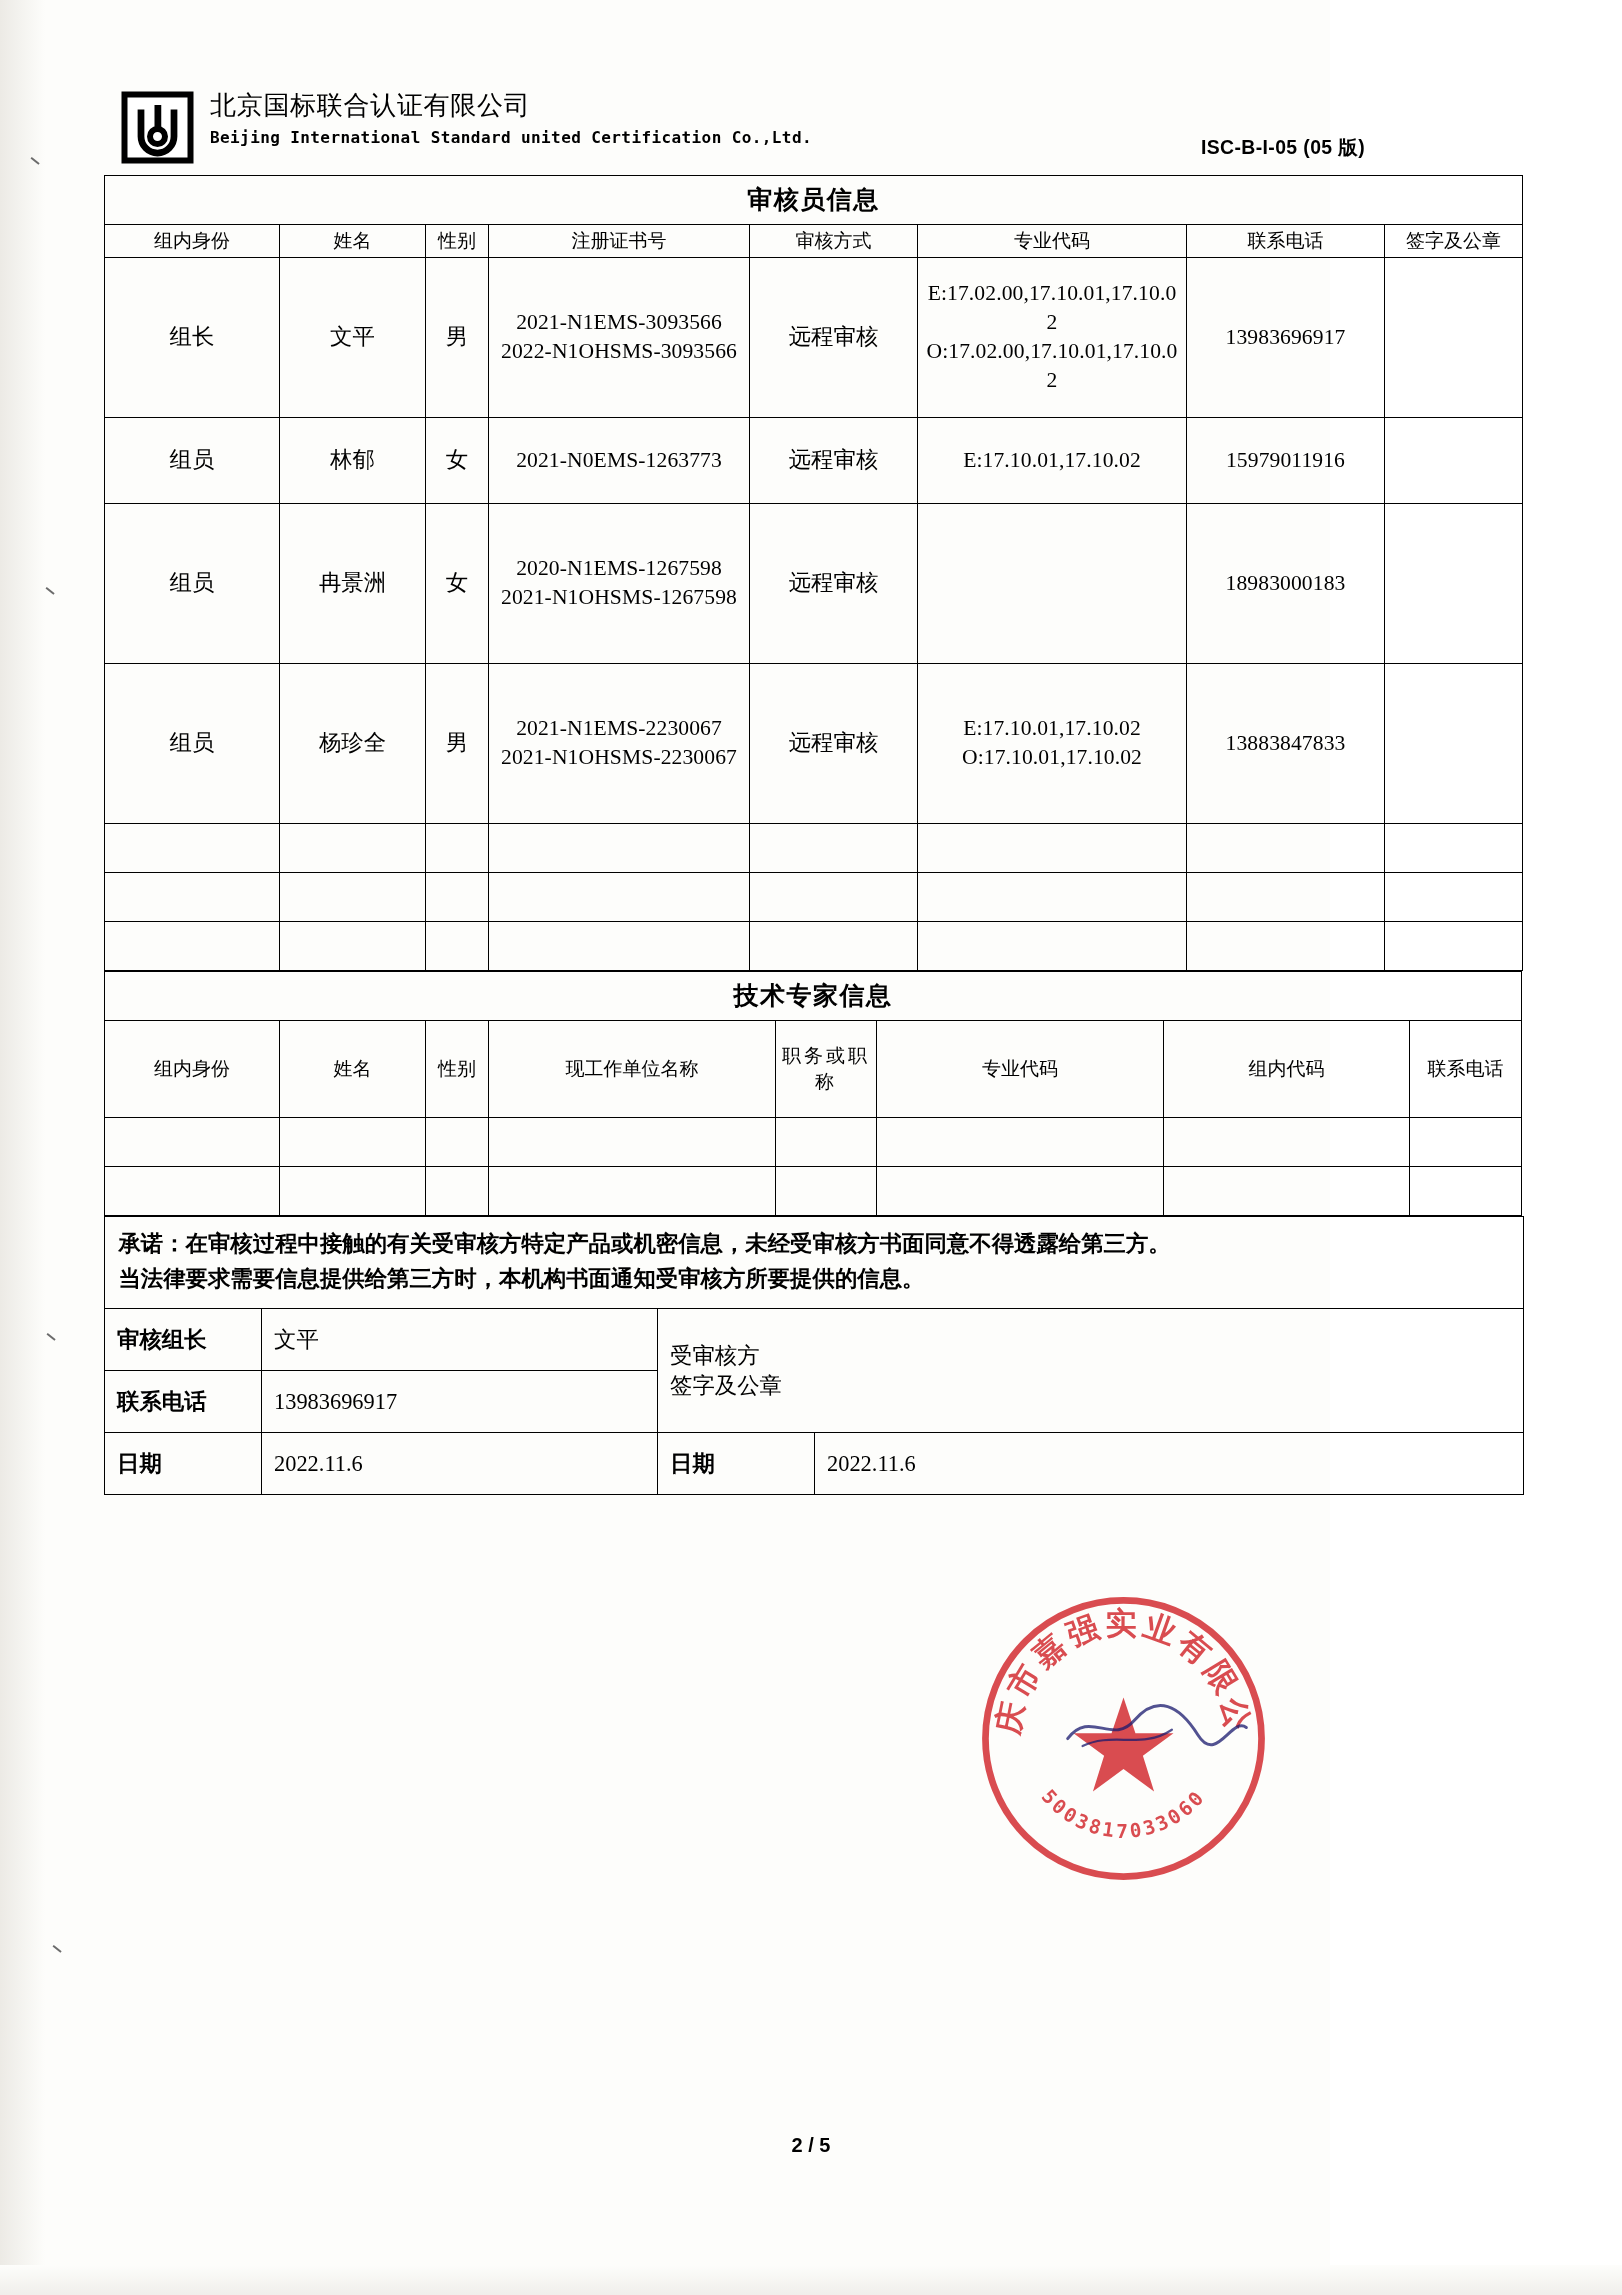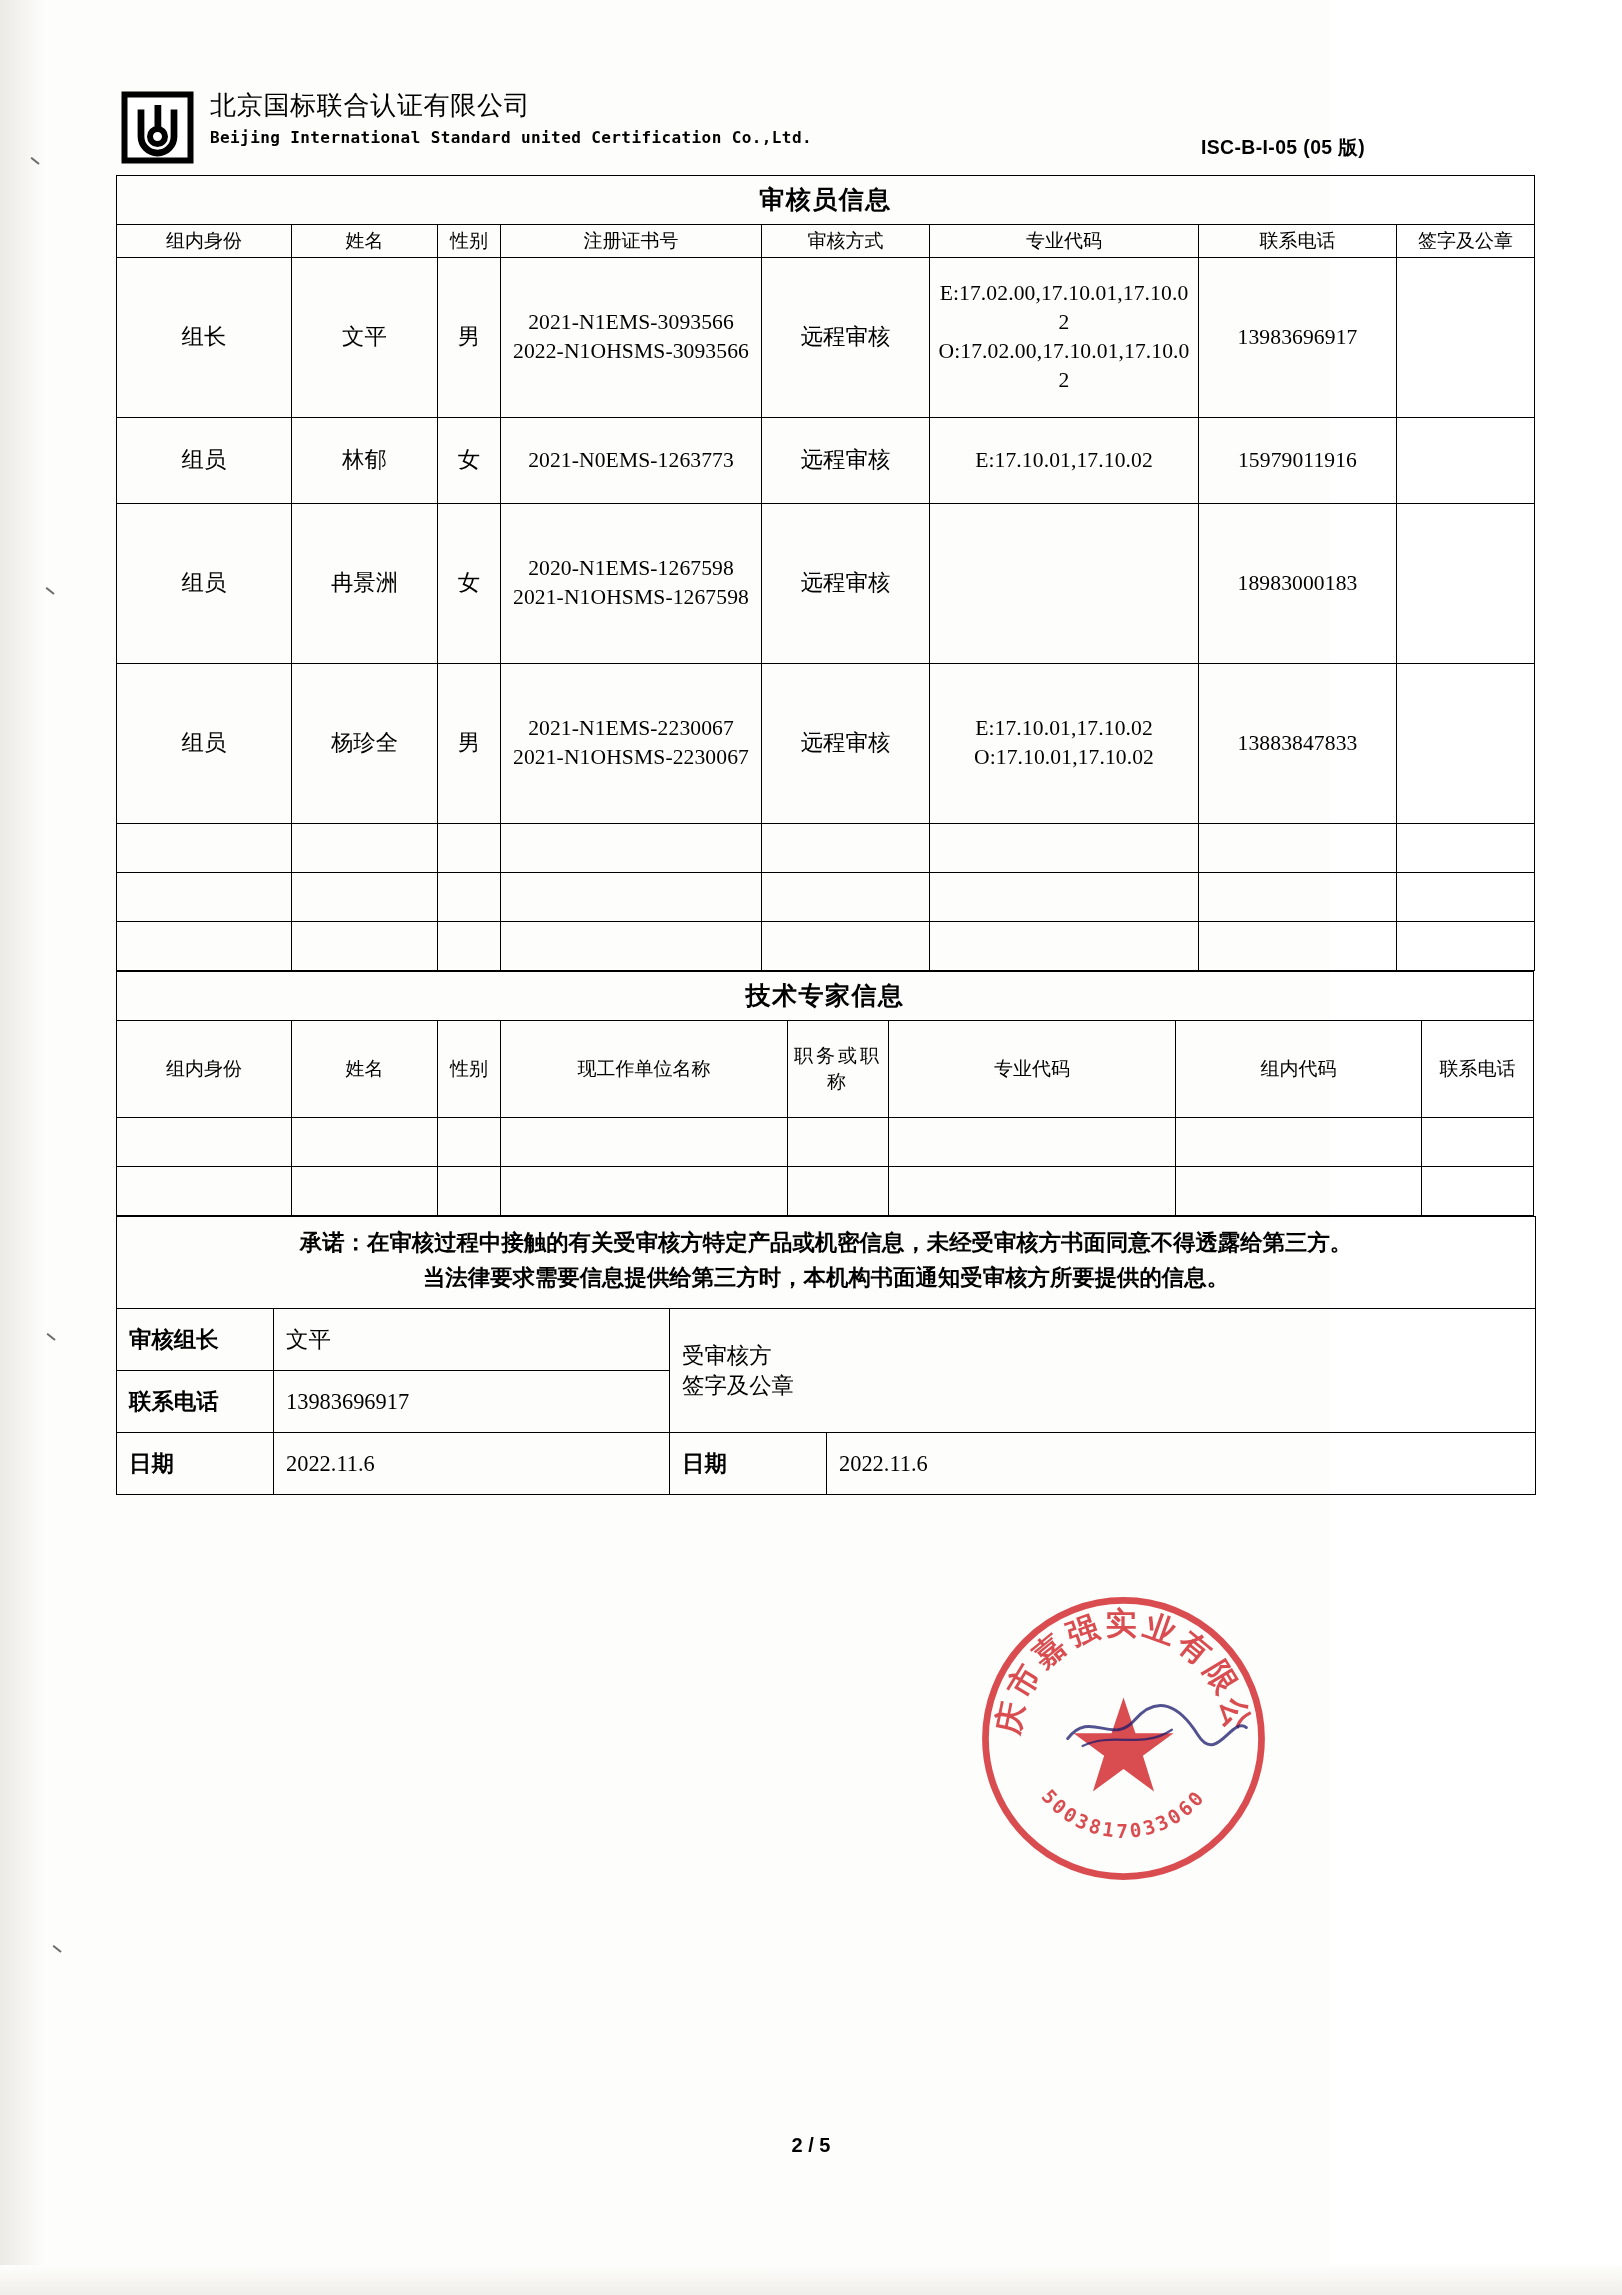--- a/index.html
+++ b/index.html
@@ -87,21 +87,20 @@
     font-weight: 600;
     letter-spacing: 0.4px;
     margin-top: 39px;
   }
 
   
   table {
     border-collapse: collapse;
     width: 1418px;
     table-layout: fixed;
-    margin-left: 12px;
   }
   td {
     border: 1.5px solid #000;
     text-align: center;
     vertical-align: middle;
     font-size: 22.4px;
     line-height: 1.35;
     padding: 3px 4.5px;
     word-break: break-all;
   }
@@ -121,26 +120,26 @@
   }
   .empty-row td { height: 42px; }
 
   .mono-num {
     font-size: 21.6px;
     letter-spacing: 0.1px;
   }
 
   
   .commit td {
-    text-align: center;
+    text-align: left;
     font-size: 22.4px;
     line-height: 1.55;
     padding: 10.4px 13.4px 12px 13.4px;
     font-weight: 700;
-    font-family: Liberation Mono, monospace;
+    font-family: Liberation Serif, serif;
   }
   .commit .ind { display: block; }
 
   .sign td {
     text-align: left;
     font-size: 22.4px;
     padding: 7.5px 12px;
     height: 46px;
   }
   .sign .lbl {

